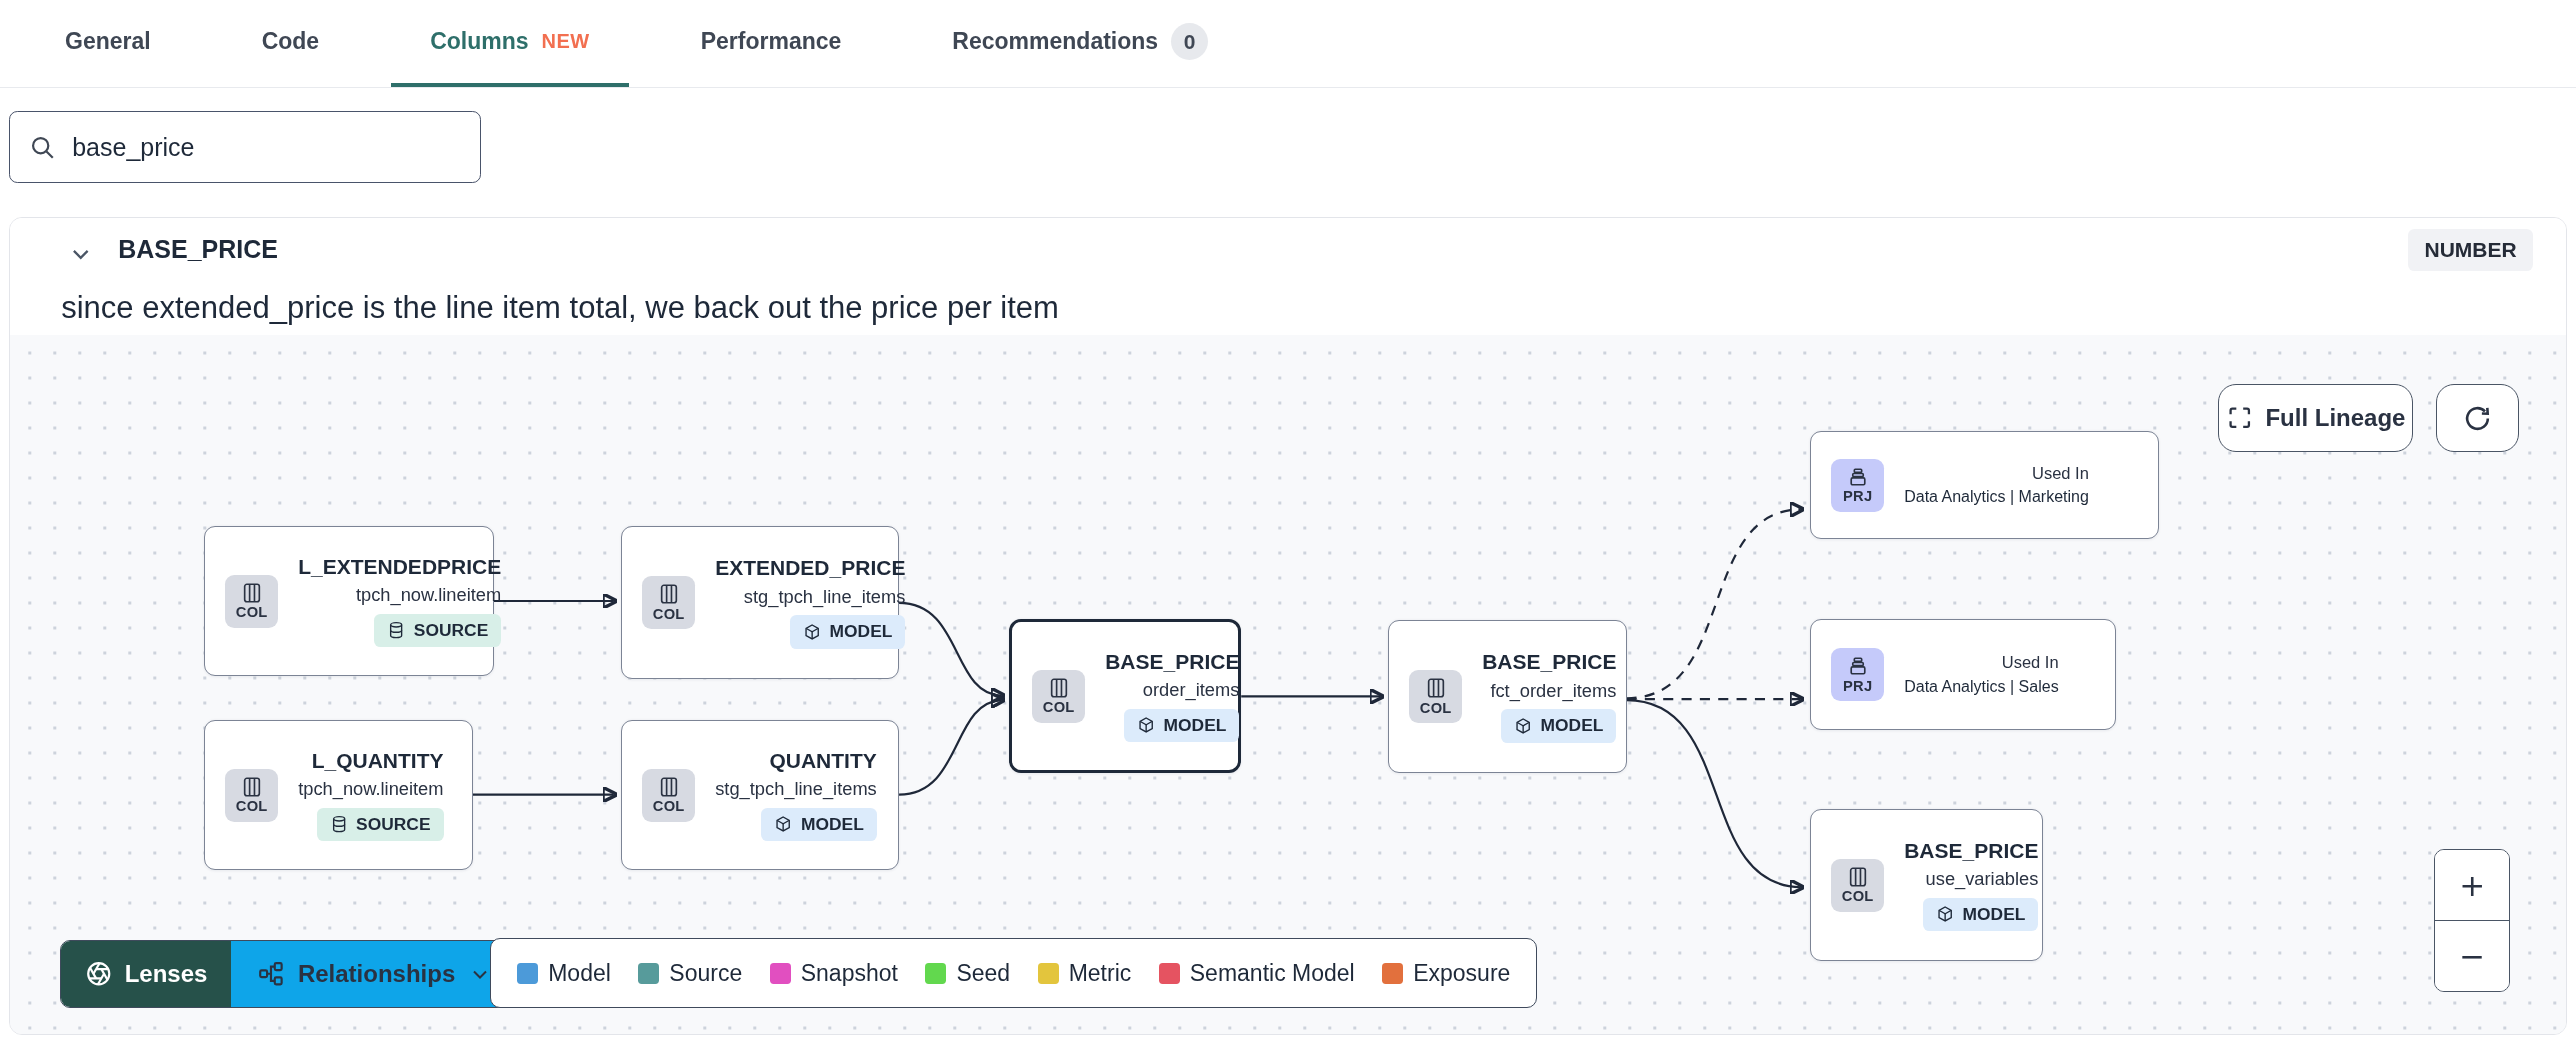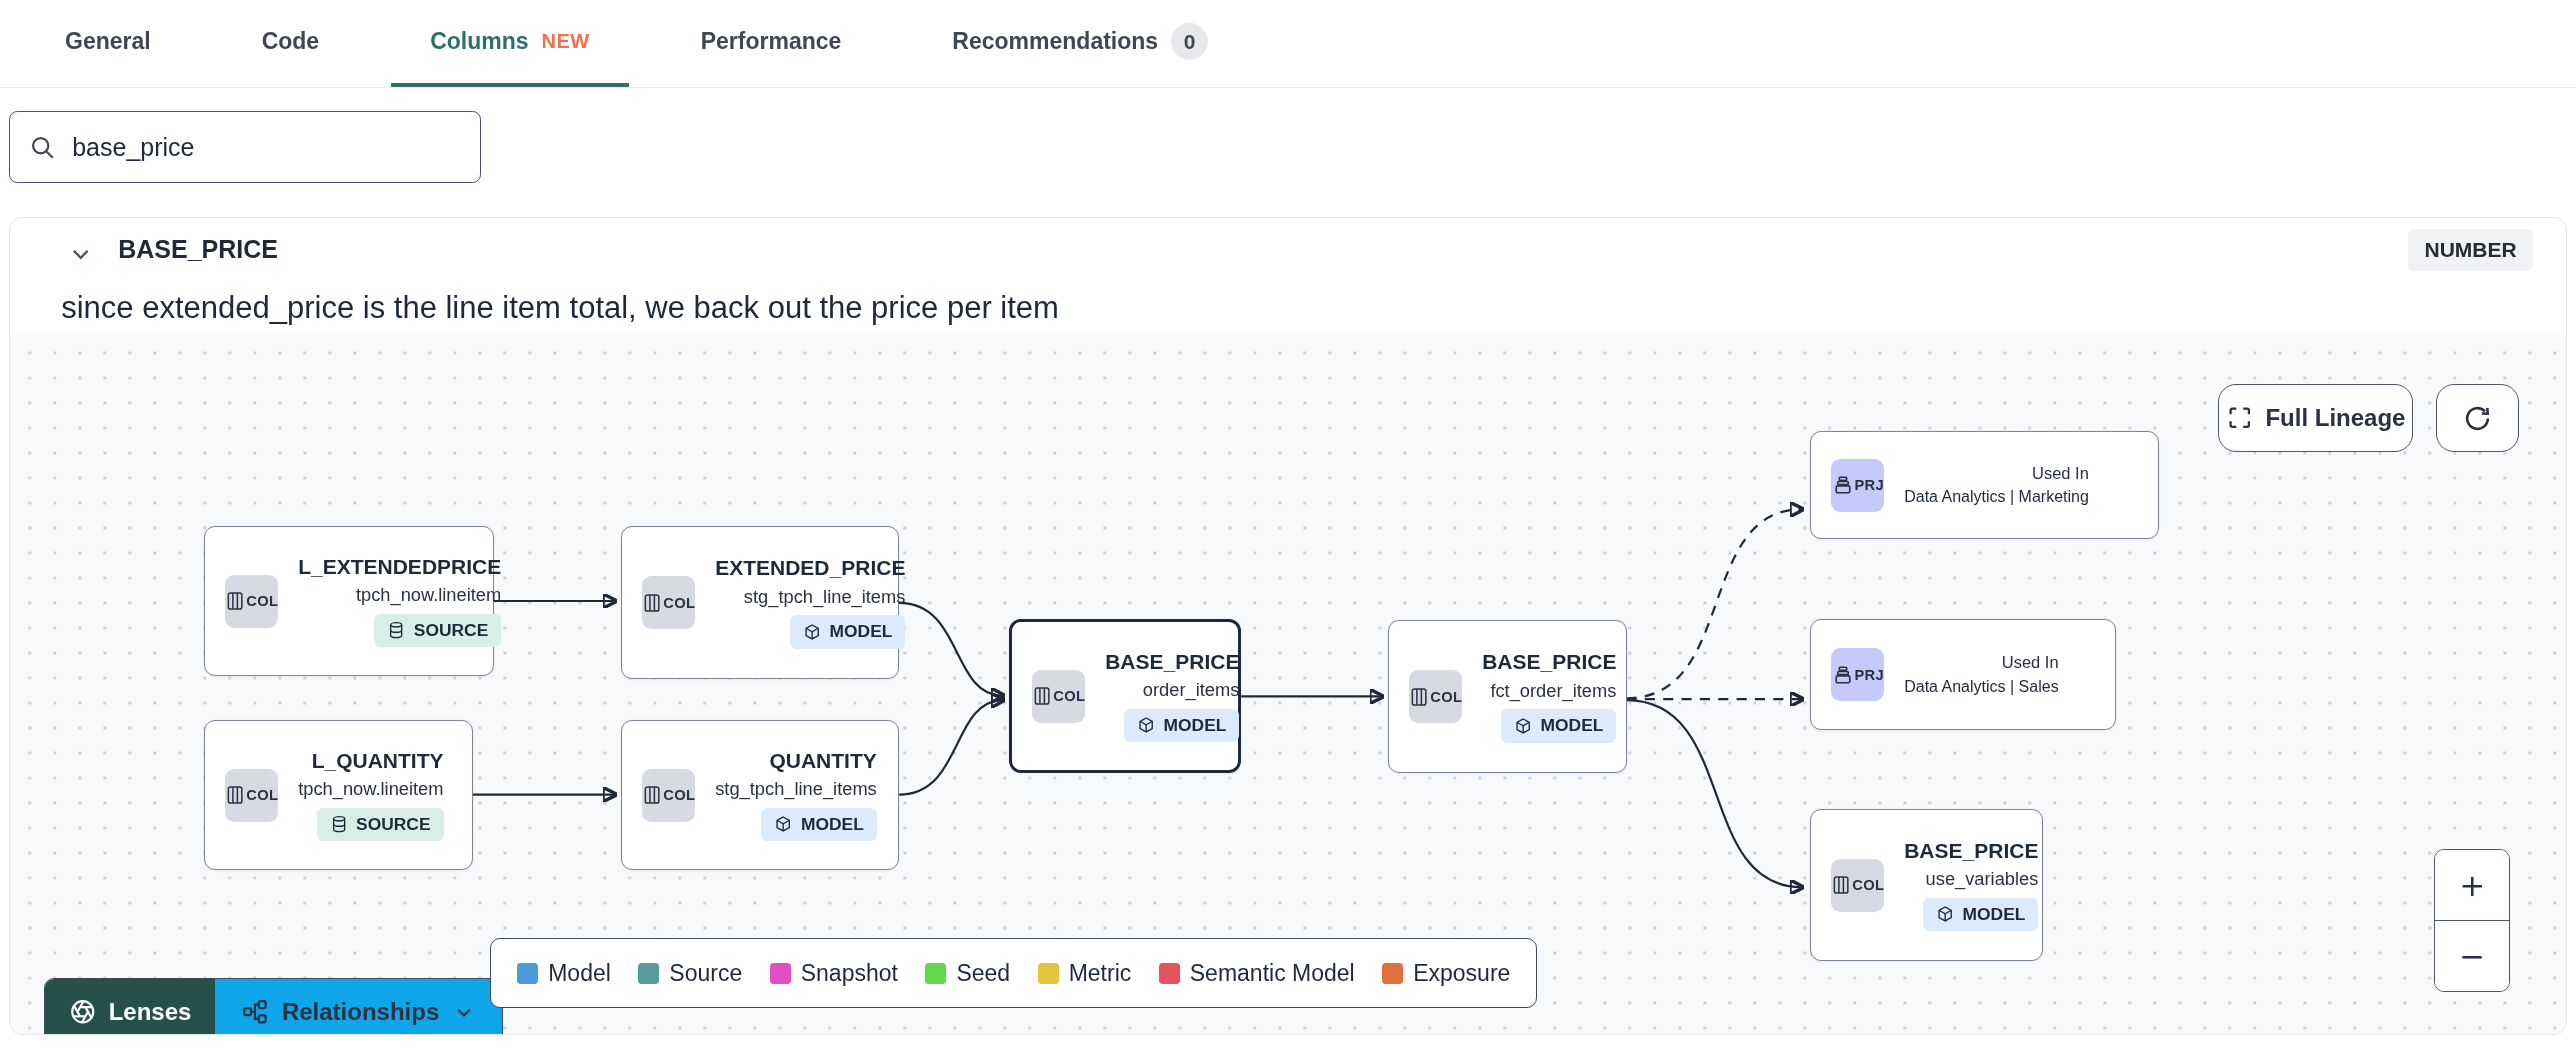--- a/index.html
+++ b/index.html
@@ -41,21 +41,21 @@
     background-size:25px 25px;background-position:7.3px 5.5px;}
   .edges{position:absolute;inset:0;pointer-events:none;}
   .edges path,.edges line{stroke:var(--edge);stroke-width:2.4;fill:none;}
   .edges .dashed{stroke-dasharray:11 9;}
   
   .node{position:absolute;background:#fff;border:1.8px solid var(--node-border);border-radius:11px;
     display:flex;align-items:center;padding:0 20px;gap:20px;cursor:pointer;
     box-shadow:0 0.9px 2.8px rgba(20,30,50,.07);white-space:nowrap;}
   .node.selected{border:3.7px solid var(--selected-border);border-radius:12px;}
   .tile{width:53px;height:53px;border-radius:9.2px;background:var(--col-tile-bg);flex:0 0 auto;
-    display:flex;align-items:center;justify-content:center;gap:0.9px;color:#2A3242;}
+    display:flex;flex-direction:column;align-items:center;justify-content:center;gap:0.9px;color:#2A3242;}
   .tile.prj{background:var(--prj-tile-bg);}
   .tiletxt{font-size:14.7px;font-weight:600;letter-spacing:0.3px;}
   .nbody{display:flex;flex-direction:column;align-items:flex-end;gap:5.5px;}
   .ntitle{font-size:21px;font-weight:600;color:var(--text-dark);}
   .nsub{font-size:18.3px;color:#2A3242;}
   .nbadge{display:flex;align-items:center;gap:8.3px;border-radius:6.4px;padding:6.4px 13px;
     font-size:17.4px;font-weight:600;color:var(--text-dark);margin-top:1.8px;}
   .nbadge.model{background:var(--model-badge-bg);}
   .nbadge.source{background:var(--source-badge-bg);}
   .neyebrow{font-size:16.5px;color:#2A3242;}
@@ -63,22 +63,22 @@
   
   .cbtn{position:absolute;background:#fff;border:1.8px solid var(--button-border);border-radius:18px;
     display:flex;align-items:center;justify-content:center;gap:12px;font-size:24px;font-weight:600;
     color:#2A3242;cursor:pointer;font-family:"Liberation Sans",sans-serif;}
   .zoomctl{position:absolute;left:2424px;top:514px;width:76px;height:143px;border:1.8px solid var(--button-border);
     border-radius:10px;background:#fff;display:flex;flex-direction:column;overflow:hidden;}
   .zoomctl button{flex:1;border:none;background:#fff;font-size:31px;color:#2A3242;cursor:pointer;
     font-family:"DejaVu Sans",sans-serif;line-height:1;}
   .zoomctl button:first-child{border-bottom:1.8px solid var(--button-border);}
   
-  .lensgroup{position:absolute;left:34px;top:605px;height:68px;display:flex;border-radius:10px;
-    border:1.8px solid #3F4A5C;overflow:hidden;background:#fff;margin-top:38px;}
+  .lensgroup{position:absolute;left:50px;top:605px;height:68px;display:flex;border-radius:10px;
+    border:1.8px solid #3F4A5C;overflow:hidden;background:#fff;}
   .lensesbtn{display:flex;align-items:center;gap:12px;background:var(--lenses-bg);color:#fff;border:none;
     padding:0 24px;font-size:24px;font-weight:600;cursor:pointer;font-family:"Liberation Sans",sans-serif;}
   .relbtn{display:flex;align-items:center;gap:13px;background:#0ea5e9;color:#2A3242;border:none;
     padding:0 26px;font-size:24px;font-weight:600;cursor:pointer;font-family:"Liberation Sans",sans-serif;}
   .legend{position:absolute;left:480px;top:603px;height:70px;border:1.8px solid #3F4A5C;border-radius:10px;
     background:#fff;display:flex;align-items:center;gap:27.5px;padding:0 26px;}
   .litem{display:flex;align-items:center;gap:10px;font-size:23px;color:var(--text-dark);}
   .sw{width:21px;height:21px;border-radius:3.7px;display:inline-block;}
 </style>
 </head>

